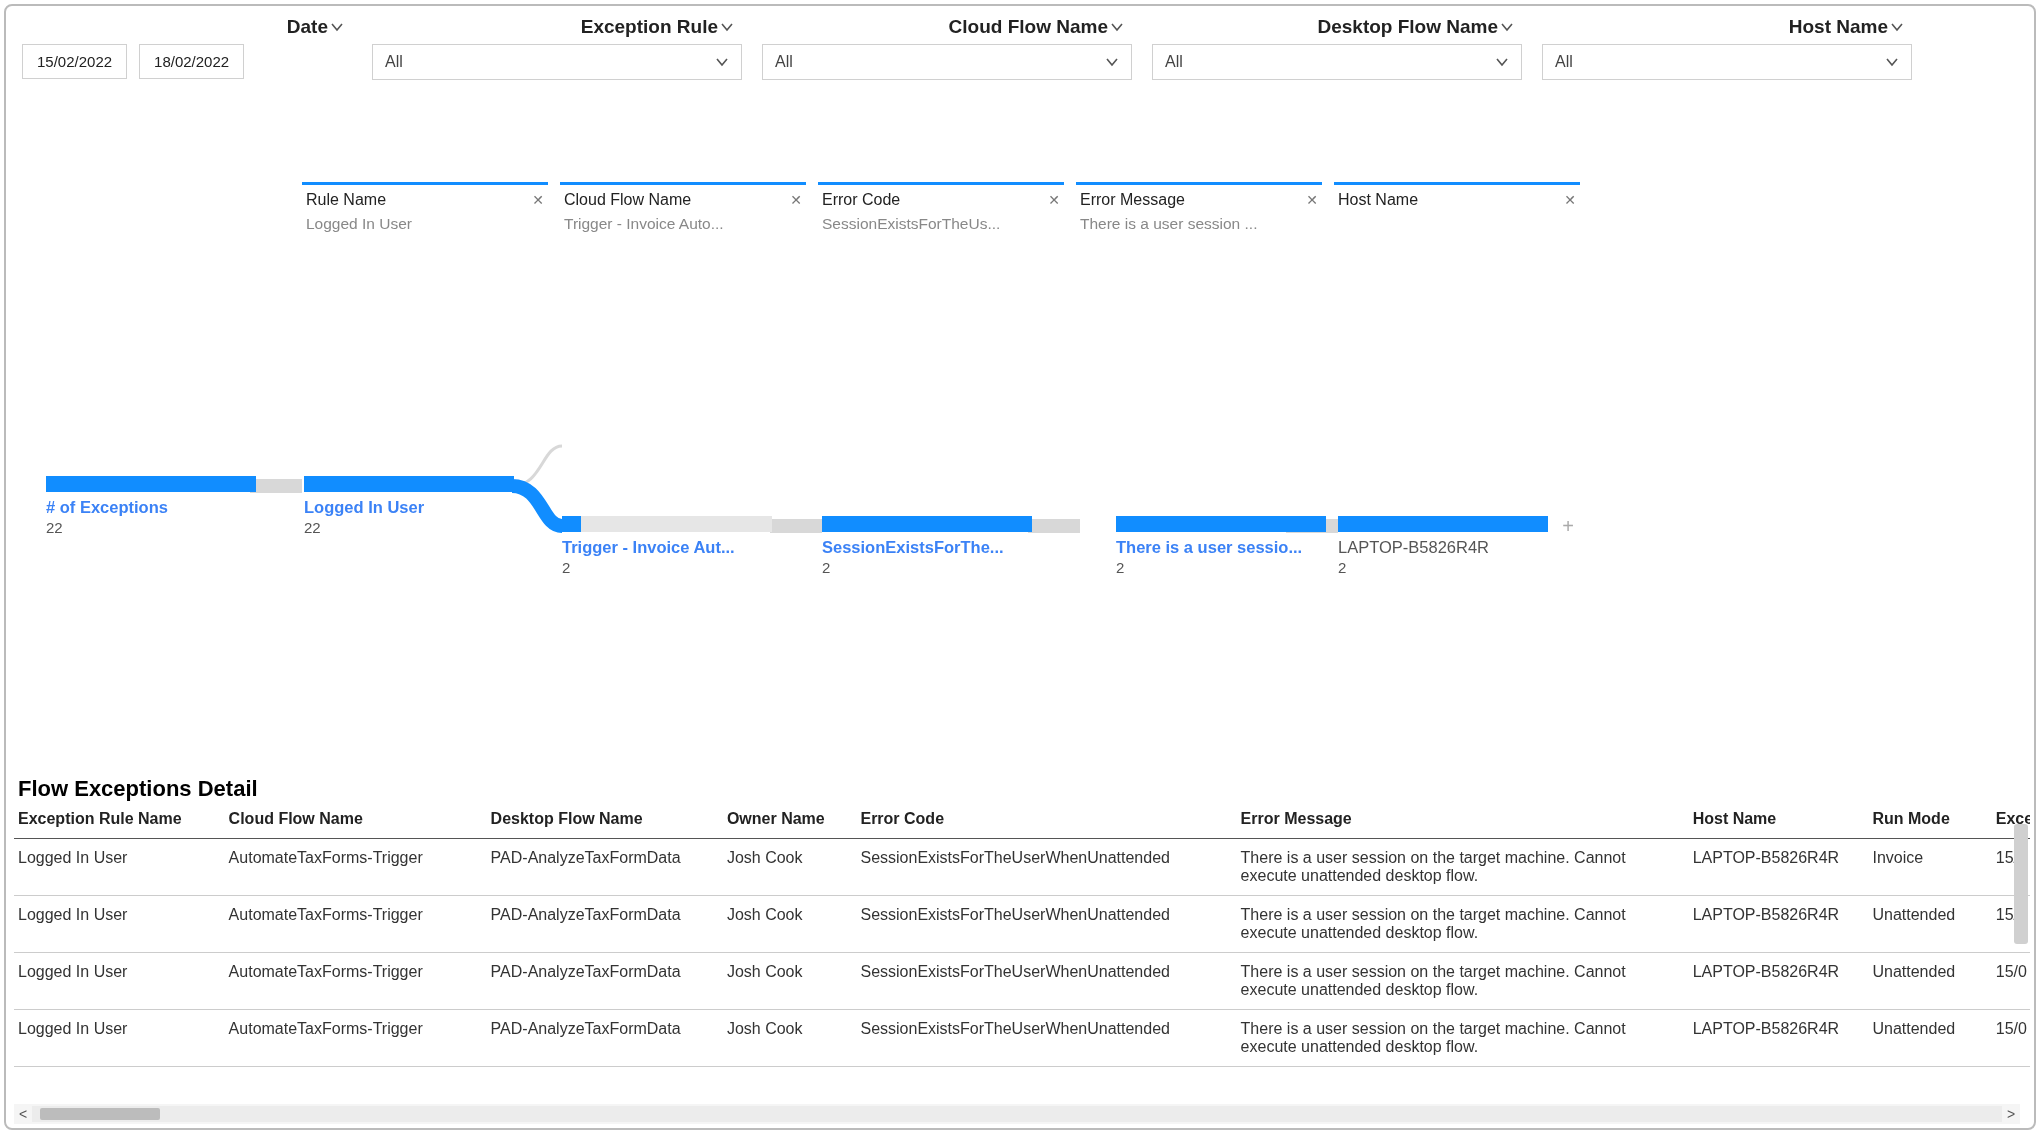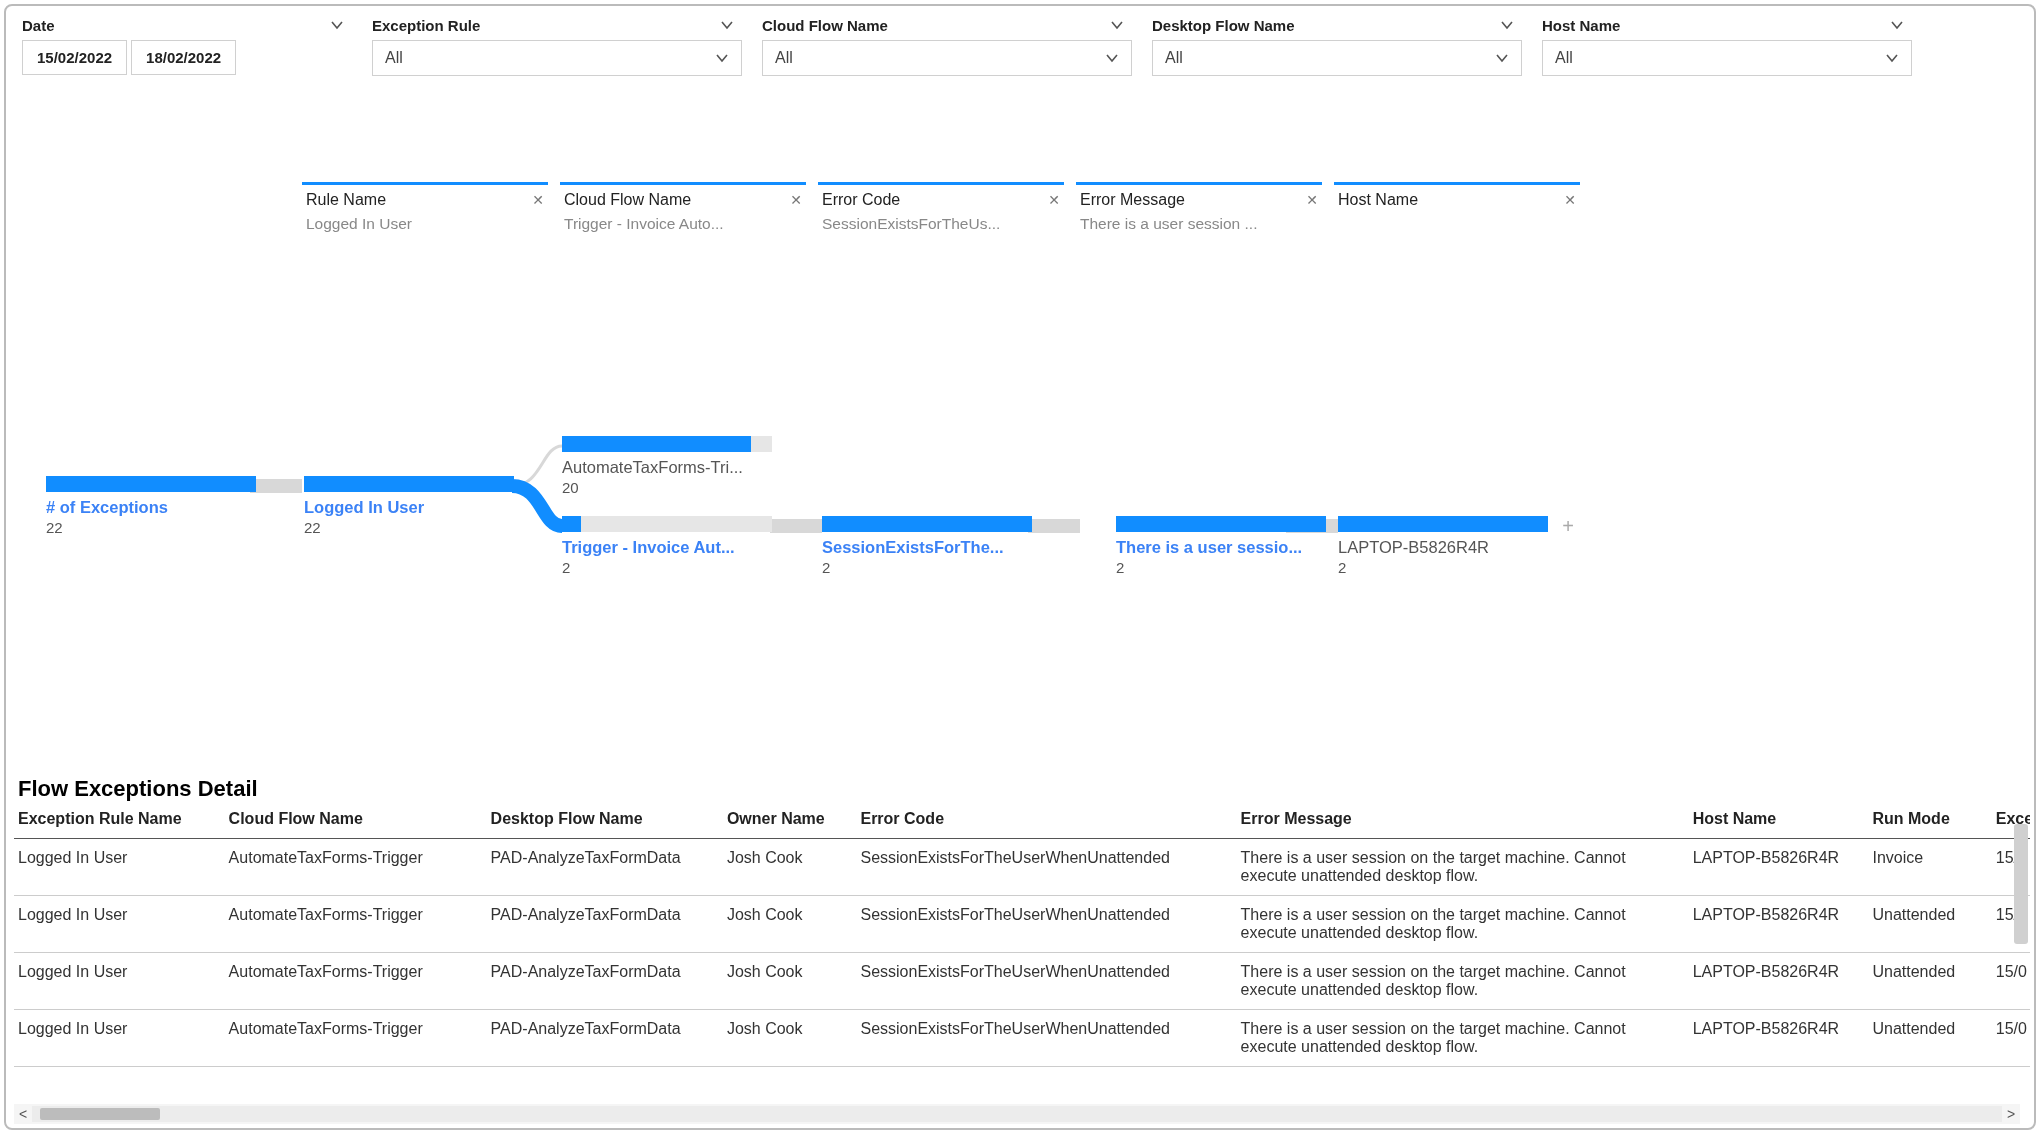--- a/index.html
+++ b/index.html
@@ -30,33 +30,33 @@
     padding: 10px 16px 10px 16px;
   }
   .filter-block {
     display: flex;
     flex-direction: column;
     gap: 6px;
   }
   .filter-header {
     display: flex;
     align-items: center;
-    justify-content: space-between;
+    justify-content: flex-end;
     font-weight: 600;
-    font-size: 15px;
+    font-size: 19px;
     padding-right: 6px;
   }
   .chevron {
     width: 18px;
     height: 18px;
     stroke: #555;
     stroke-width: 1.6;
     fill: none;
   }
-  .date-inputs { display: flex; gap: 4px; font-weight: bold; }
+  .date-inputs { display: flex; gap: 12px; }
   .date-input {
     border: 1px solid #d0d0d0;
     padding: 8px 14px;
     font-size: 15px;
     background: #fff;
   }
   .dropdown {
     border: 1px solid #d0d0d0;
     padding: 8px 10px 8px 12px;
     font-size: 16px;
@@ -340,27 +340,20 @@
     </div>
 
     <div class="node" style="left:282px; top:210px; width:210px">
       <div class="bar">
           <div class="fill" style="width:100%"></div>
         </div>
       <div class="node-label bold">Logged In User</div>
       <div class="node-value">22</div>
     </div>
 
-    <div class="node" style="left:540px; top:170px; width:210px">
-      <div class="bar">
-          <div class="fill" style="width:90%"></div>
-        </div>
-      <div class="node-label gray">AutomateTaxForms-Tri...</div>
-      <div class="node-value">20</div>
-    </div>
 
     <div class="node" style="left:540px; top:250px; width:210px">
       <div class="bar">
           <div class="fill" style="width:9%"></div>
         </div>
       <div class="node-label bold">Trigger - Invoice Aut...</div>
       <div class="node-value">2</div>
     </div>
 
     <div class="node" style="left:800px; top:250px; width:210px">

